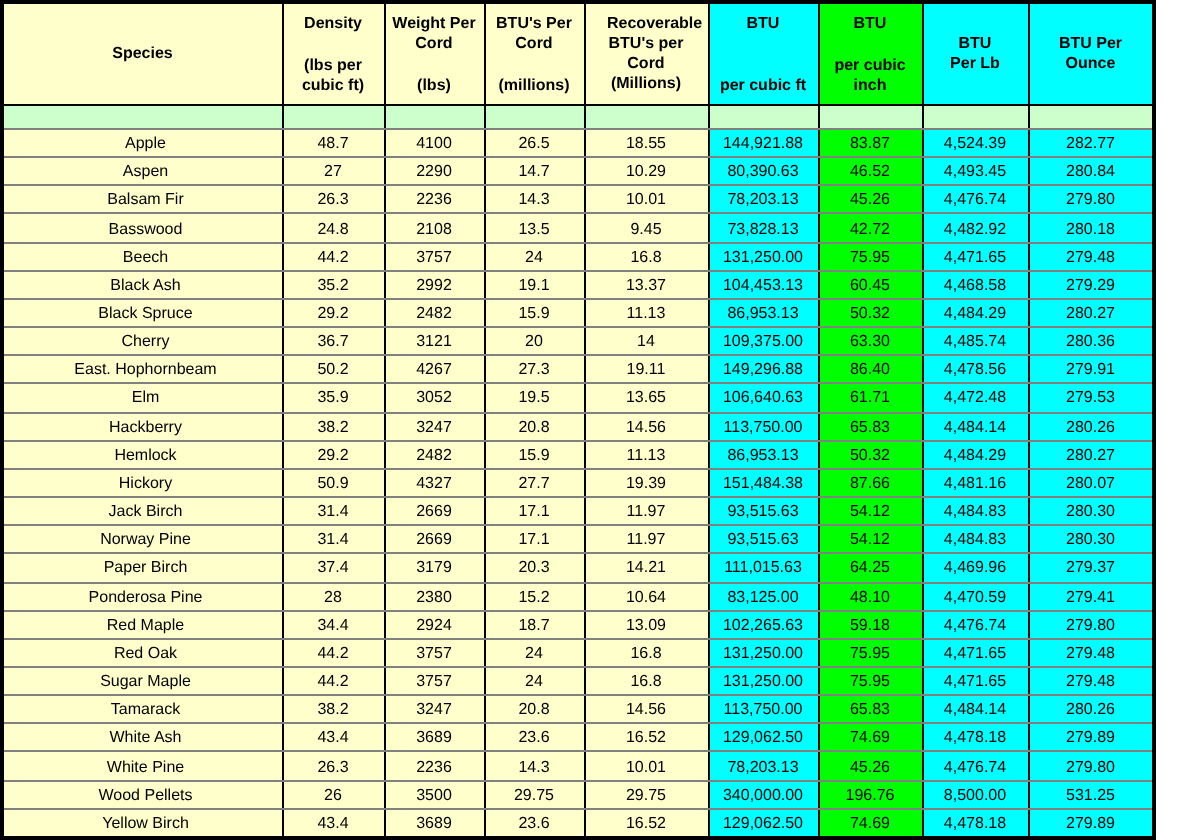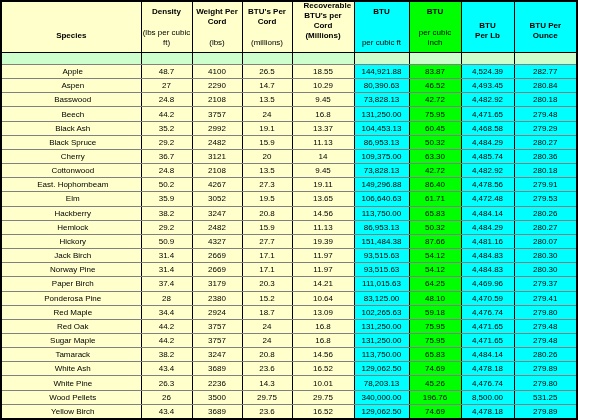--- a/index.html
+++ b/index.html
@@ -40,22 +40,22 @@
   col.w6 { width: 52px; }  col.w7 { width: 53px; } col.w8 { width: 63px; }
   
   .c0, .c1, .c2, .c3, .c4 { background: var(--cell-yellow, #FFFFCC); }
   .c5, .c7, .c8 { background: var(--cell-cyan, #00FFFF); }
   .c6 { background: var(--cell-green, #00FF00); }
   tr.blank-row td { background: var(--blank-green, #CCFFCC); }
   tbody td.c0 { text-align: center; padding-left: 3px; }
   
   th .hwrap { display: flex; flex-direction: column; height: 50px; box-sizing: border-box; }
   th.hsplit .hwrap { justify-content: space-between; padding: 5px 1px 4px 1px; }
-  th.hcenter .hwrap { justify-content: flex-end; padding: 11px; border-radius: 24px; }
-  th .h-sub { font-weight: normal; }
+  th.hcenter .hwrap { justify-content: center; padding: 11px; border-radius: 24px; }
+  th .h-sub { font-weight: bold; }
 </style>
 </head>
 <body>
 
 <table>
   <colgroup>
     <col class="w0">
       <col class="w1">
       <col class="w2">
       <col class="w3">
@@ -147,20 +147,31 @@
         <td class="c1">27</td>
         <td class="c2">2290</td>
         <td class="c3">14.7</td>
         <td class="c4">10.29</td>
         <td class="c5">80,390.63</td>
         <td class="c6">46.52</td>
         <td class="c7">4,493.45</td>
         <td class="c8">280.84</td>
       </tr>
       <tr>
+        <td class="c0">Balsam Fir</td>
+        <td class="c1">26.3</td>
+        <td class="c2">2236</td>
+        <td class="c3">14.3</td>
+        <td class="c4">10.01</td>
+        <td class="c5">78,203.13</td>
+        <td class="c6">45.26</td>
+        <td class="c7">4,476.74</td>
+        <td class="c8">279.80</td>
+      </tr>
+      <tr>
         <td class="c0">Basswood</td>
         <td class="c1">24.8</td>
         <td class="c2">2108</td>
         <td class="c3">13.5</td>
         <td class="c4">9.45</td>
         <td class="c5">73,828.13</td>
         <td class="c6">42.72</td>
         <td class="c7">4,482.92</td>
         <td class="c8">280.18</td>
       </tr>
@@ -202,31 +213,20 @@
         <td class="c1">36.7</td>
         <td class="c2">3121</td>
         <td class="c3">20</td>
         <td class="c4">14</td>
         <td class="c5">109,375.00</td>
         <td class="c6">63.30</td>
         <td class="c7">4,485.74</td>
         <td class="c8">280.36</td>
       </tr>
       <tr>
-        <td class="c0">Cottonwood</td>
-        <td class="c1">24.8</td>
-        <td class="c2">2108</td>
-        <td class="c3">13.5</td>
-        <td class="c4">9.45</td>
-        <td class="c5">73,828.13</td>
-        <td class="c6">42.72</td>
-        <td class="c7">4,482.92</td>
-        <td class="c8">280.18</td>
-      </tr>
-      <tr>
         <td class="c0">East. Hophornbeam</td>
         <td class="c1">50.2</td>
         <td class="c2">4267</td>
         <td class="c3">27.3</td>
         <td class="c4">19.11</td>
         <td class="c5">149,296.88</td>
         <td class="c6">86.40</td>
         <td class="c7">4,478.56</td>
         <td class="c8">279.91</td>
       </tr>

